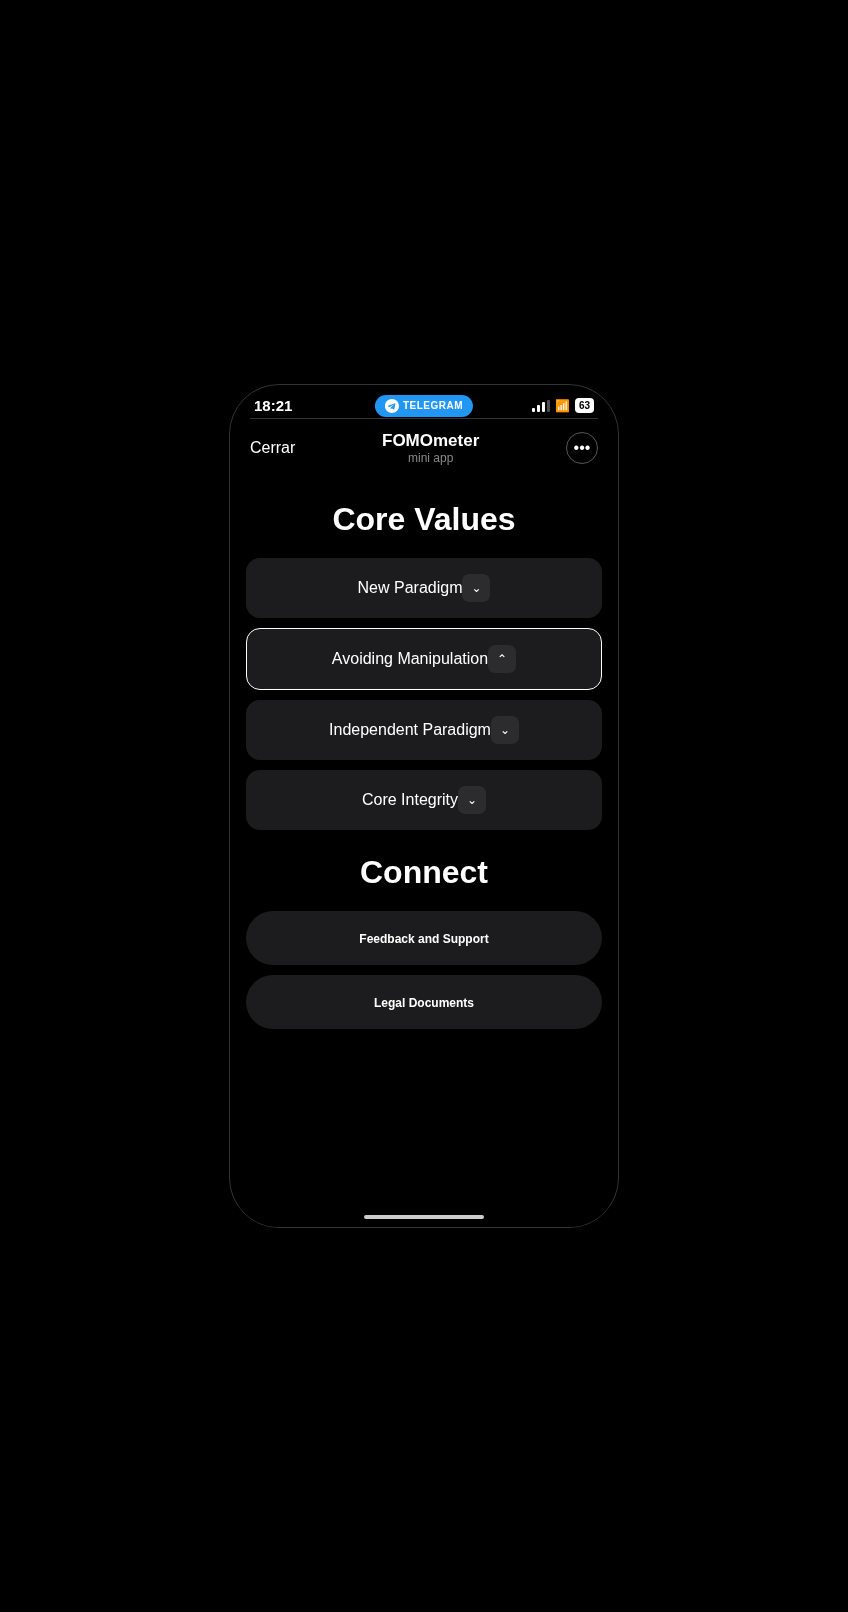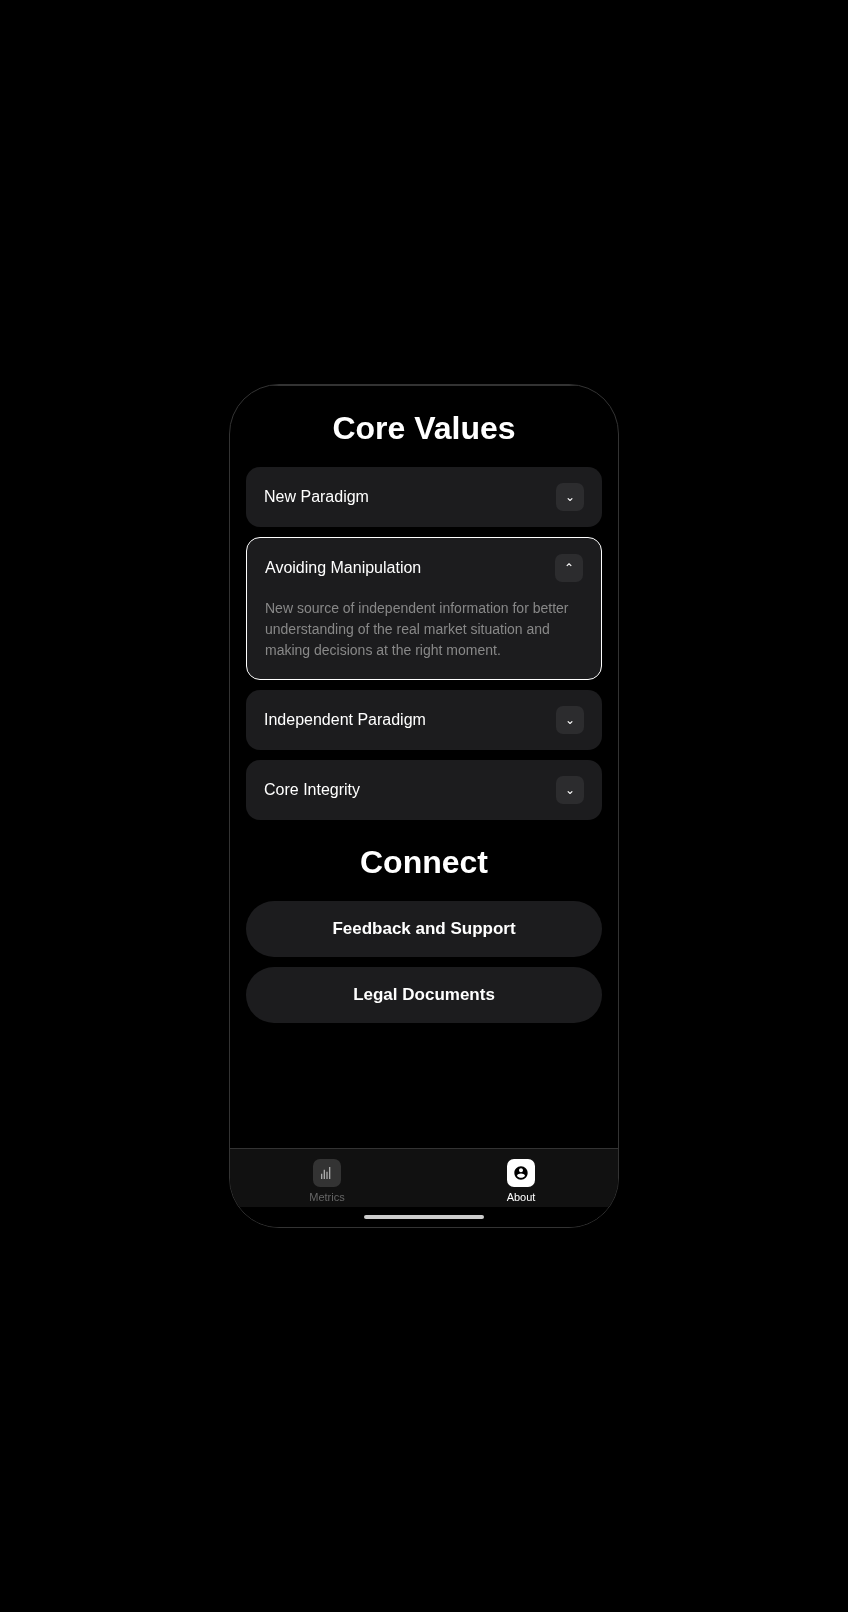--- a/index.html
+++ b/index.html
@@ -139,21 +139,21 @@
     }
 
     .accordion-item.expanded {
       border: 1.5px solid #fff;
       background: #1c1c1e;
     }
 
     .accordion-header {
       display: flex;
       align-items: center;
-      justify-content: space-between;
+      justify-content: center;
       padding: 16px 18px;
     }
 
     .accordion-label {
       color: #fff;
       font-size: 16px;
       font-weight: 500;
     }
 
     .accordion-chevron {
@@ -182,21 +182,21 @@
     .connect-btn {
       background: #1c1c1e;
       border-radius: 28px;
       padding: 18px;
       text-align: center;
       margin-bottom: 10px;
     }
 
     .connect-btn-label {
       color: #fff;
-      font-size: 17px;
+      font-size: 12px;
       font-weight: 600;
     }
 
     
     .tab-bar {
       background: #111;
       border-top: 1px solid #333;
       display: flex;
       justify-content: space-around;
       align-items: center;
@@ -264,42 +264,79 @@
       align-items: center;
       justify-content: space-between;
       padding: 12px 24px 4px;
     }
   </style>
 </head>
 <body>
 
 <div class="phone-frame">
 
+  <div class="status-bar-top" style="display:flex; align-items:center; justify-content:space-between; padding:12px 24px 4px; position:relative;">
+    <span class="status-time">18:21</span>
+
+    <div style="position:absolute; left:50%; transform:translateX(-50%);">
+      <div class="telegram-pill">
+        <svg width="14" height="14" viewBox="0 0 24 24" fill="white">
+          <path d="M12 0C5.373 0 0 5.373 0 12s5.373 12 12 12 12-5.373 12-12S18.627 0 12 0zm5.894 8.221l-1.97 9.28c-.145.658-.537.818-1.084.508l-3-2.21-1.447 1.394c-.16.16-.295.295-.605.295l.213-3.053 5.56-5.023c.242-.213-.054-.333-.373-.12l-6.871 4.326-2.962-.924c-.643-.204-.657-.643.136-.953l11.57-4.461c.537-.194 1.006.131.833.94z"></path>
+        </svg>
+        <span>TELEGRAM</span>
+      </div>
+    </div>
+
+    <div class="status-right">
+
+      <div class="signal-bars">
+        <div class="signal-bar" style="height:4px;"></div>
+        <div class="signal-bar" style="height:7px;"></div>
+        <div class="signal-bar" style="height:10px;"></div>
+        <div class="signal-bar" style="height:12px; opacity:0.3;"></div>
+      </div>
+
+      <span style="color:#fff; font-size:12px;">📶</span>
+
+      <div style="display:flex; align-items:center; background:#fff; border-radius:4px; padding:2px 4px;">
+        <span style="color:#000; font-size:10px; font-weight:700;">63</span>
+      </div>
+    </div>
+  </div>
 
   <div class="top-separator"></div>
 
+  <div class="nav-bar">
+    <span class="nav-close">Cerrar</span>
+    <div class="nav-title-group">
+      <div class="nav-title">FOMOmeter</div>
+      <div class="nav-subtitle">mini app</div>
+    </div>
+    <div class="nav-more-btn">
+      <span>•••</span>
+    </div>
+  </div>
 
   <div class="content">
 
     <div>
       <div class="section-title">Core Values</div>
 
       <div class="accordion-item">
         <div class="accordion-header">
           <span class="accordion-label">New Paradigm</span>
           <div class="accordion-chevron">⌄</div>
         </div>
       </div>
 
       <div class="accordion-item expanded">
         <div class="accordion-header">
           <span class="accordion-label">Avoiding Manipulation</span>
           <div class="accordion-chevron">⌃</div>
         </div>
-        <div class="accordion-body">New source of independent information for better understanding of the real market situation and making decisions at the right moment.</div>
       </div>
 
       <div class="accordion-item">
         <div class="accordion-header">
           <span class="accordion-label">Independent Paradigm</span>
           <div class="accordion-chevron">⌄</div>
         </div>
       </div>
 
       <div class="accordion-item">
@@ -317,39 +354,18 @@
         <span class="connect-btn-label">Feedback and Support</span>
       </div>
 
       <div class="connect-btn">
         <span class="connect-btn-label">Legal Documents</span>
       </div>
     </div>
 
   </div>
 
-  <div class="tab-bar">
-
-    <div class="tab-item">
-      <div class="tab-icon inactive">
-        <svg width="16" height="16" viewBox="0 0 24 24" fill="#aaa">
-          <path d="M3 13h2v8H3v-8zm4-6h2v14H7V7zm4 3h2v11h-2V10zm4-7h2v18h-2V3z"></path>
-        </svg>
-      </div>
-      <span class="tab-label inactive">Metrics</span>
-    </div>
-
-    <div class="tab-item">
-      <div class="tab-icon active">
-        <svg width="16" height="16" viewBox="0 0 24 24" fill="#000">
-          <path d="M12 2C6.48 2 2 6.48 2 12s4.48 10 10 10 10-4.48 10-10S17.52 2 12 2zm0 3c1.66 0 3 1.34 3 3s-1.34 3-3 3-3-1.34-3-3 1.34-3 3-3zm0 14.2c-2.5 0-4.71-1.28-6-3.22.03-1.99 4-3.08 6-3.08 1.99 0 5.97 1.09 6 3.08-1.29 1.94-3.5 3.22-6 3.22z"></path>
-        </svg>
-      </div>
-      <span class="tab-label active">About</span>
-    </div>
-
-  </div>
 
   <div class="home-indicator">
     <div class="home-bar"></div>
   </div>
 
 </div>
 
 </body></html>

